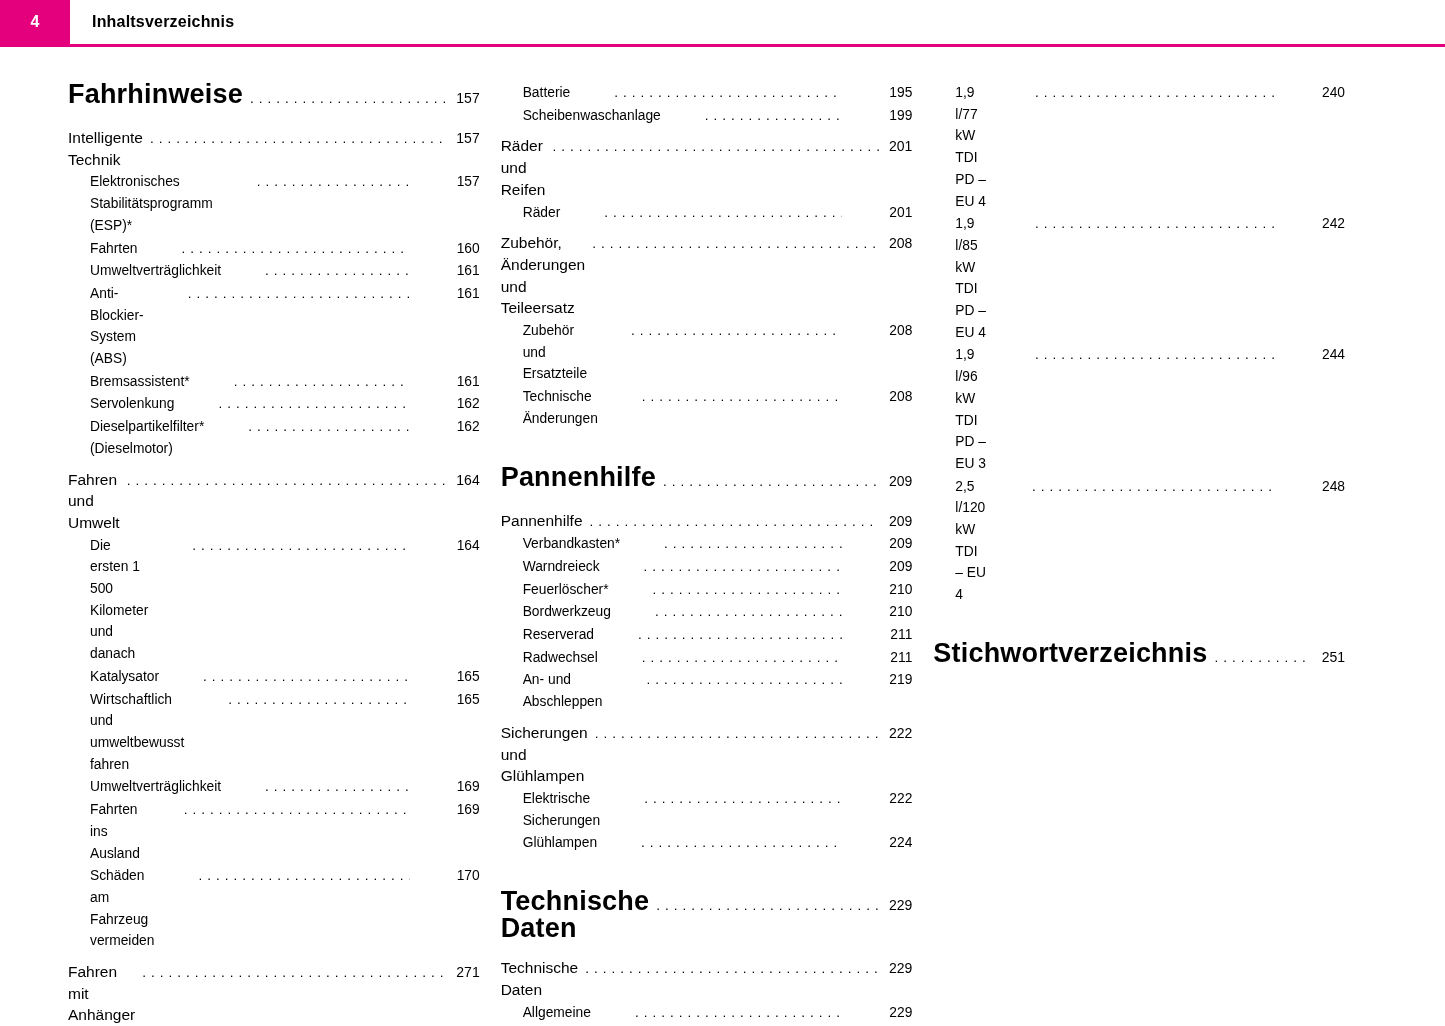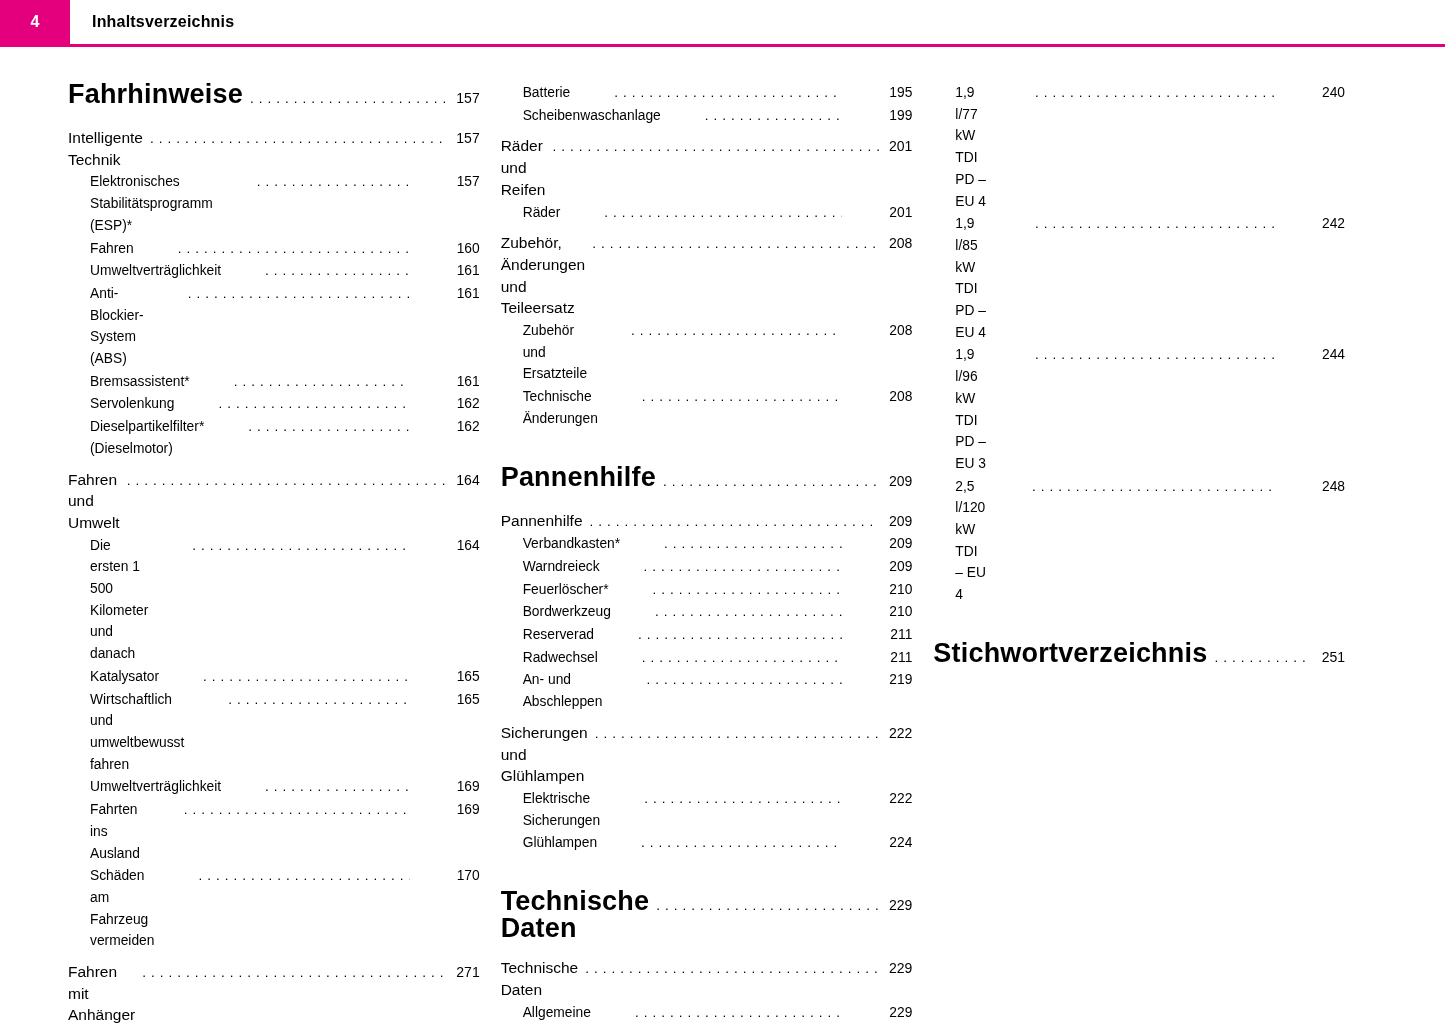--- a/index.html
+++ b/index.html
@@ -79,21 +79,21 @@
         <span class="label">Intelligente Technik</span>
         <span class="dots"></span>
         <span class="page">157</span>
       </div>
       <div class="entry sub">
         <span class="label">Elektronisches Stabilitätsprogramm (ESP)*</span>
         <span class="dots"></span>
         <span class="page">157</span>
       </div>
       <div class="entry sub">
-        <span class="label">Fahren</span>
+        <span class="label">Fahrten</span>
         <span class="dots"></span>
         <span class="page">160</span>
       </div>
       <div class="entry sub">
         <span class="label">Umweltverträglichkeit</span>
         <span class="dots"></span>
         <span class="page">161</span>
       </div>
       <div class="entry sub">
         <span class="label">Anti-Blockier-System (ABS)</span>

